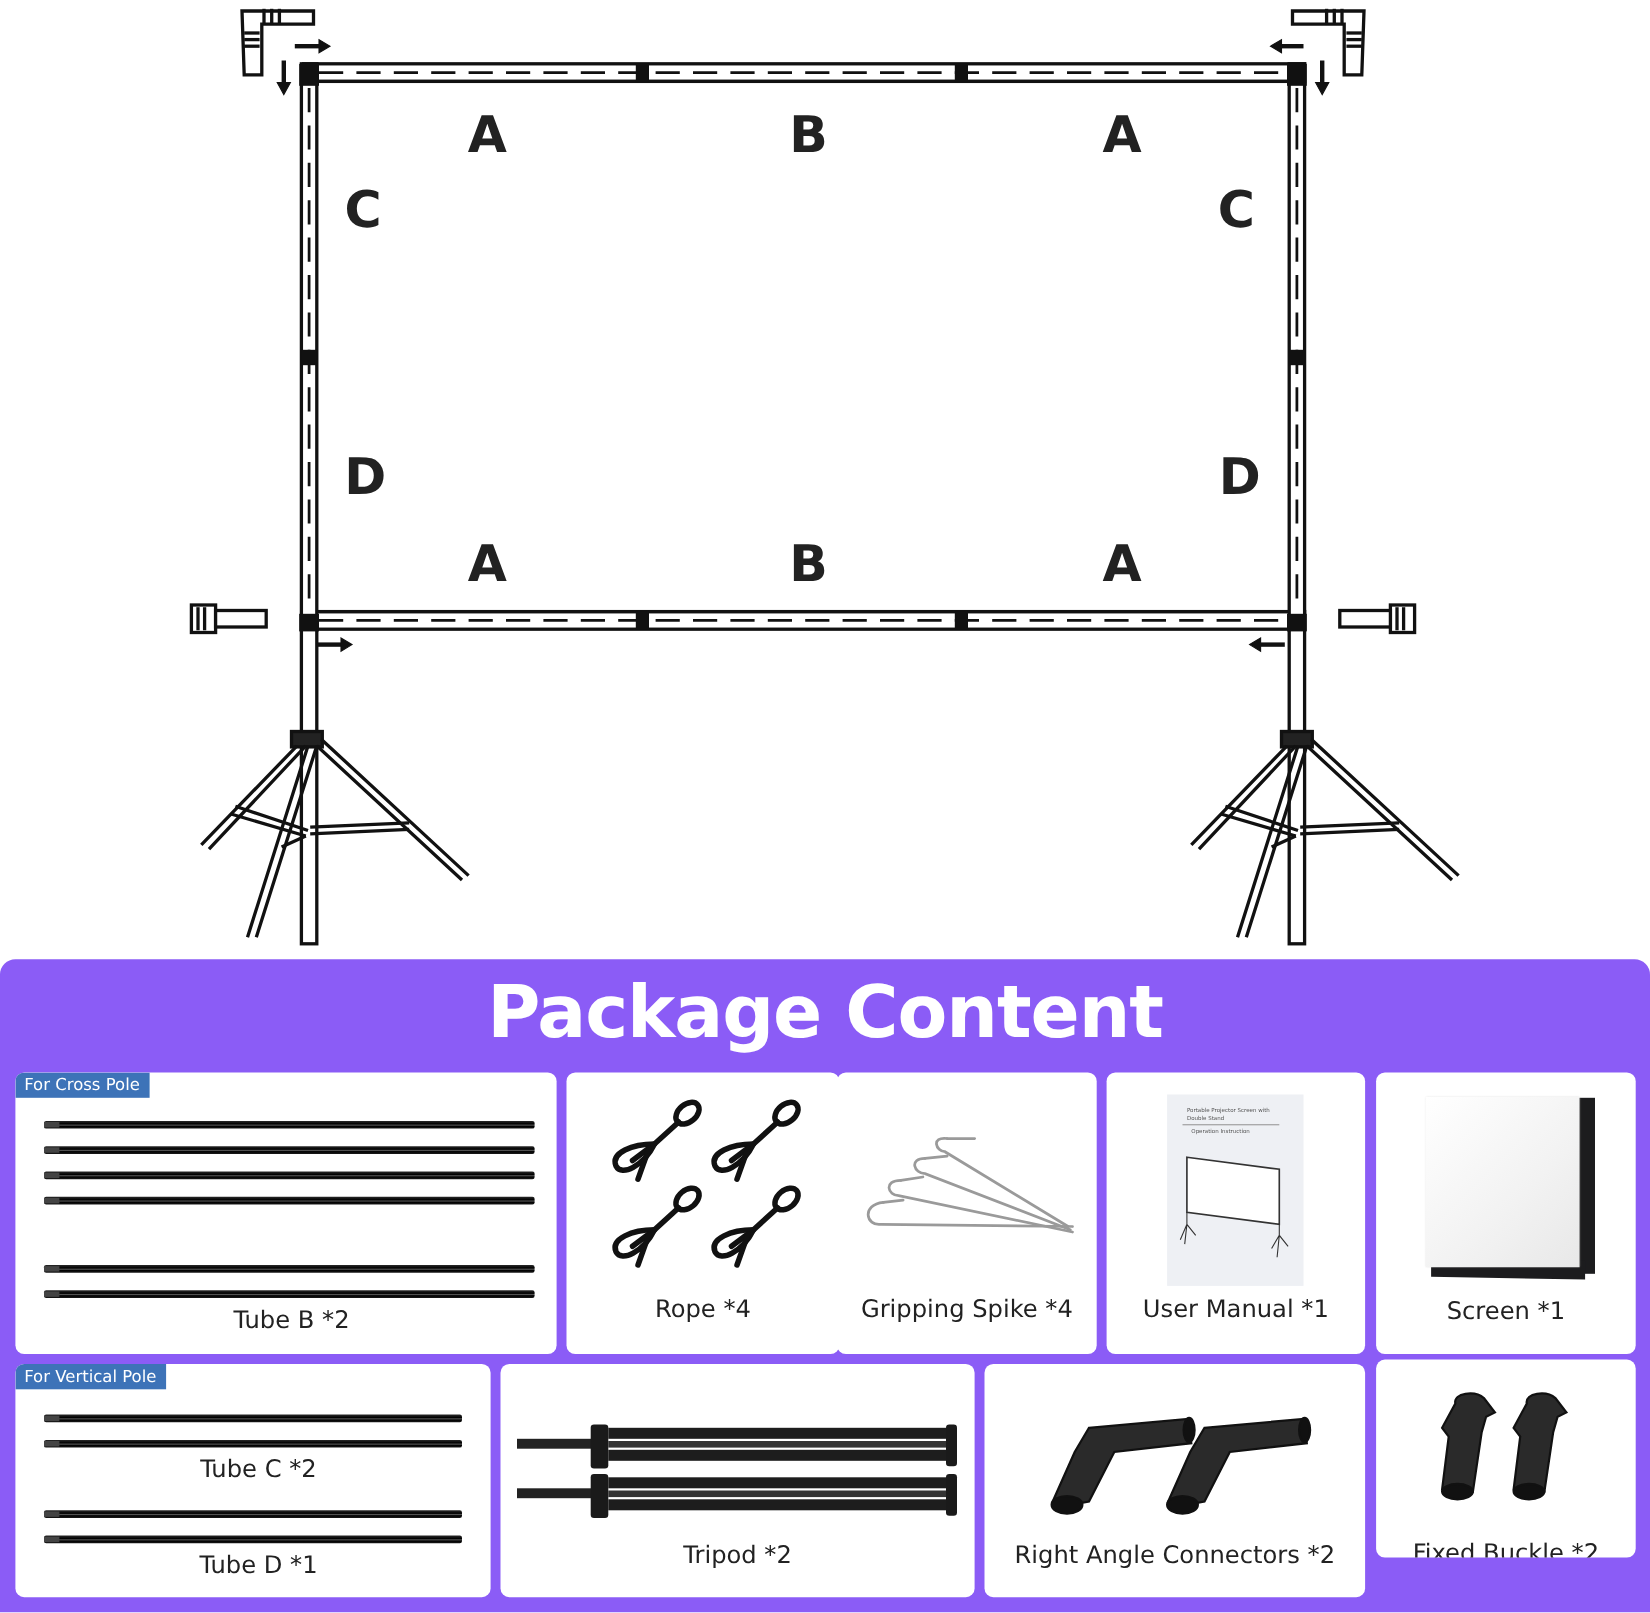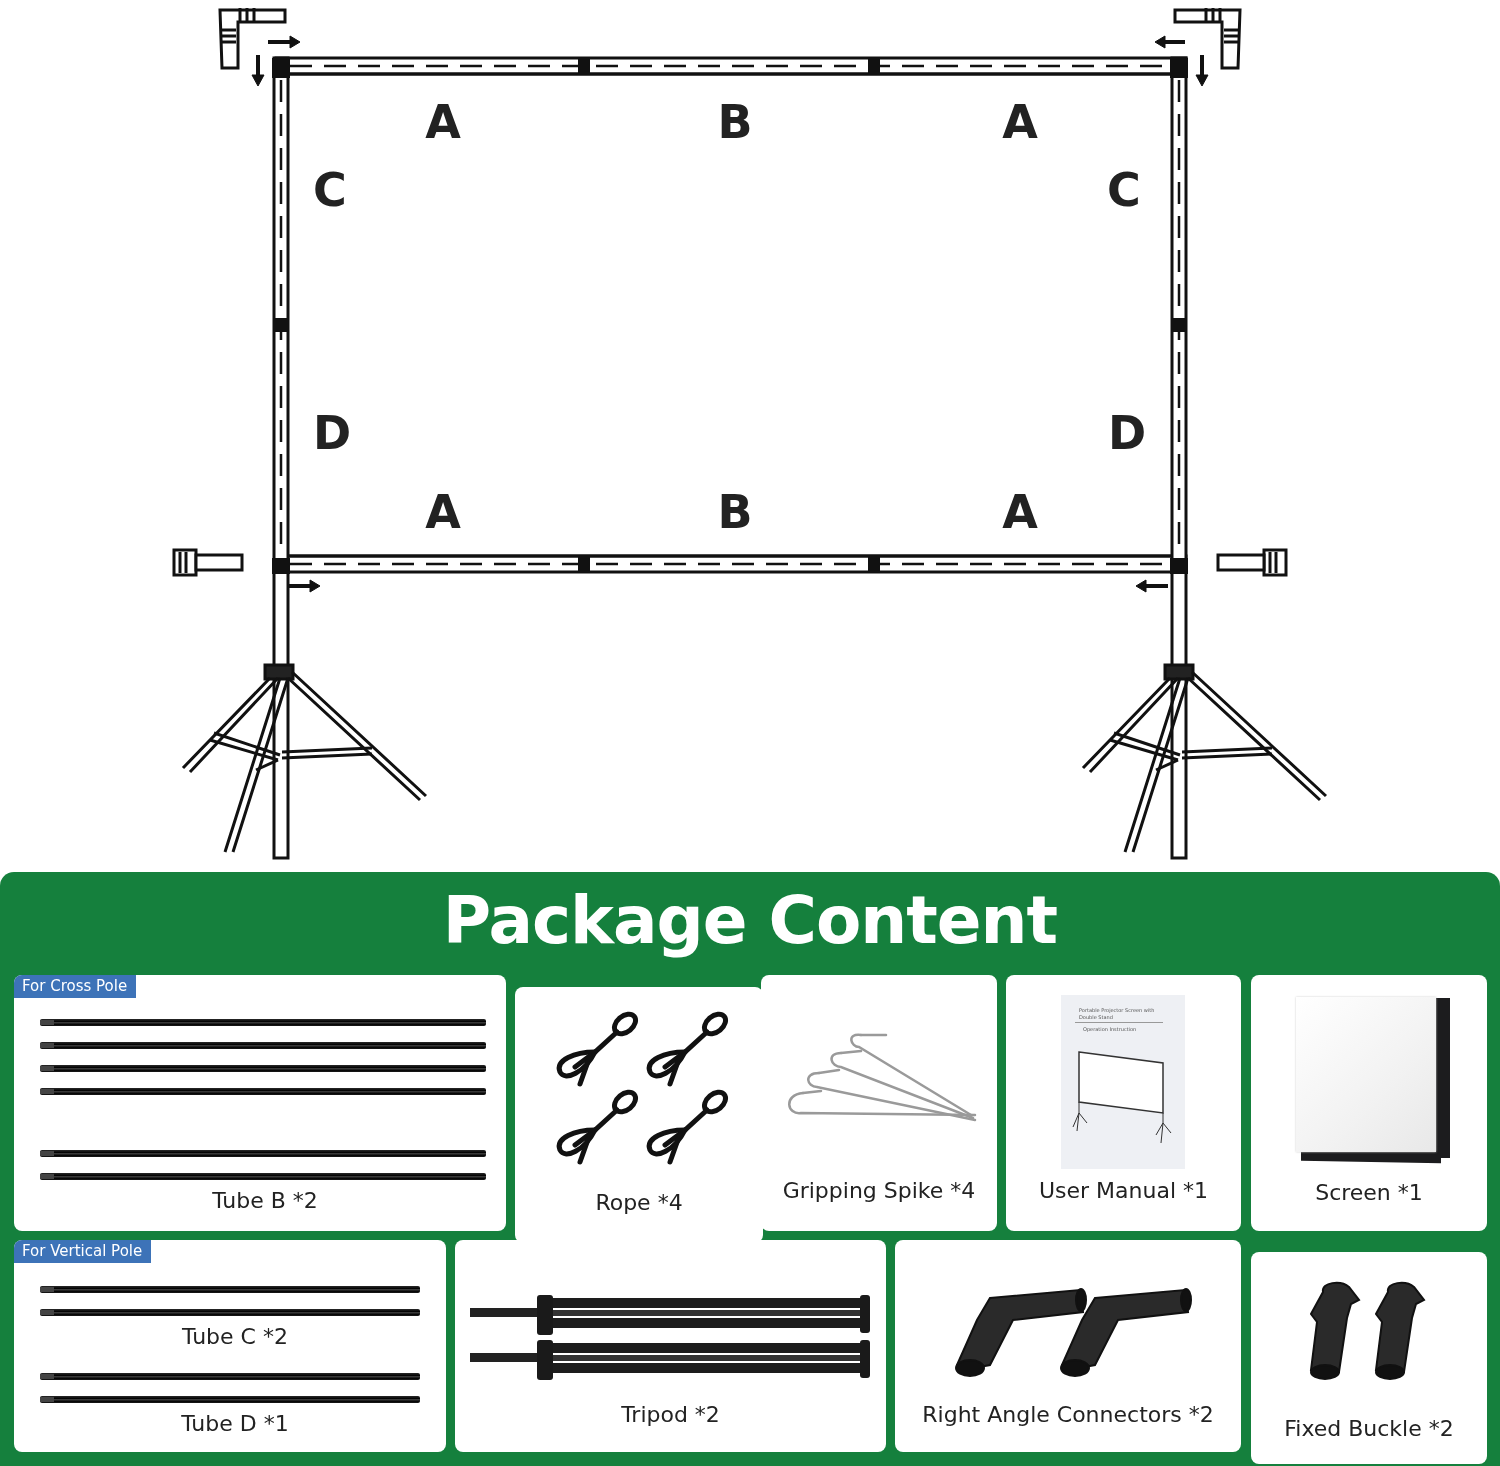--- a/index.html
+++ b/index.html
@@ -10,21 +10,21 @@
   .diagram { position: absolute; left: 0; top: 0; width: 1500px; height: 870px; background: #ffffff; }
   .diagram svg { position: absolute; left: 0; top: 0; }
   .letter {
     position: absolute; font-family: "DejaVu Sans", sans-serif; font-weight: bold;
     font-size: 46px; color: #222; line-height: 1; transform: translate(-50%, -50%);
   }
 
   
   .panel {
     position: absolute; left: 0; top: 872px; width: 1500px; height: 594px;
-    background: #15803d; border-radius: 14px 14px 0 0;
+    background: #8b5cf6; border-radius: 14px 14px 0 0;
   }
   .panel-title {
     position: absolute; left: 0; top: 10px; width: 1500px; text-align: center;
     font-family: "DejaVu Sans", sans-serif; font-weight: bold; font-size: 66px;
     color: #ffffff; letter-spacing: -1px;
   }
   .card {
     position: absolute; background: #ffffff; border-radius: 8px; overflow: hidden;
   }
   .card-tag {
@@ -169,21 +169,21 @@
     <div class="card-tag">For Cross Pole</div>
     <div class="tube" style="left:26px; top:44px; width:446px;"></div>
     <div class="tube" style="left:26px; top:67px; width:446px;"></div>
     <div class="tube" style="left:26px; top:90px; width:446px;"></div>
     <div class="tube" style="left:26px; top:113px; width:446px;"></div>
     <div class="tube" style="left:26px; top:175px; width:446px;"></div>
     <div class="tube" style="left:26px; top:198px; width:446px;"></div>
     <div class="caption" style="top:213px; padding-left:10px;">Tube B *2</div>
   </div>
 
-  <div class="card" style="left:515px; top:103px; width:248px; height:256px;margin-top:12px;">
+  <div class="card" style="left:515px; top:103px; width:248px; height:256px;">
     <svg width="236" height="190" viewBox="0 0 236 190">
       <g fill="none" stroke="#111" stroke-width="5" stroke-linecap="round">
         <g transform="translate(40,25)">
           <ellipse cx="70" cy="12" rx="12" ry="8" transform="rotate(-40 70 12)"></ellipse>
           <path d="M62 20 L40 40 L20 55"></path>
             <path d="M40 40 C20 40 0 48 5 60 C10 70 30 60 40 40"></path>
             <path d="M35 44 L25 72"></path>
         </g>
         <g transform="translate(130,25)">
           <ellipse cx="70" cy="12" rx="12" ry="8" transform="rotate(-40 70 12)"></ellipse>
@@ -289,21 +289,21 @@
         <ellipse cx="75" cy="128" rx="14" ry="8" fill="#111"></ellipse>
         <ellipse cx="186" cy="60" rx="5" ry="11" fill="#111"></ellipse>
         <path d="M200 58 L290 50 L293 72 L223 80 L200 125 L173 130 L167 125 L187 80 Z"></path>
         <ellipse cx="180" cy="128" rx="14" ry="8" fill="#111"></ellipse>
         <ellipse cx="291" cy="60" rx="5" ry="11" fill="#111"></ellipse>
       </g>
     </svg>
     <div class="caption" style="top:162px;">Right Angle Connectors  *2</div>
   </div>
 
-  <div class="card" style="left:1251px; top:380px; width:236px; height:212px;">
+  <div class="card" style="left:1251px; top:364px; width:236px; height:180px;">
     <svg width="236" height="150" viewBox="0 0 236 150">
       <g fill="#2a2a2a" stroke="#111" stroke-width="2">
         <path d="M72 40 C70 30 90 28 98 35 L108 48 L100 52 L96 66 L88 120 L60 118 L66 70 L60 62 Z"></path>
         <ellipse cx="74" cy="120" rx="14" ry="7" fill="#111"></ellipse>
         <path d="M137 40 C135 30 155 28 163 35 L173 48 L165 52 L161 66 L153 120 L125 118 L131 70 L125 62 Z"></path>
         <ellipse cx="139" cy="120" rx="14" ry="7" fill="#111"></ellipse>
       </g>
     </svg>
     <div class="caption" style="top:164px;">Fixed Buckle  *2</div>
   </div>

